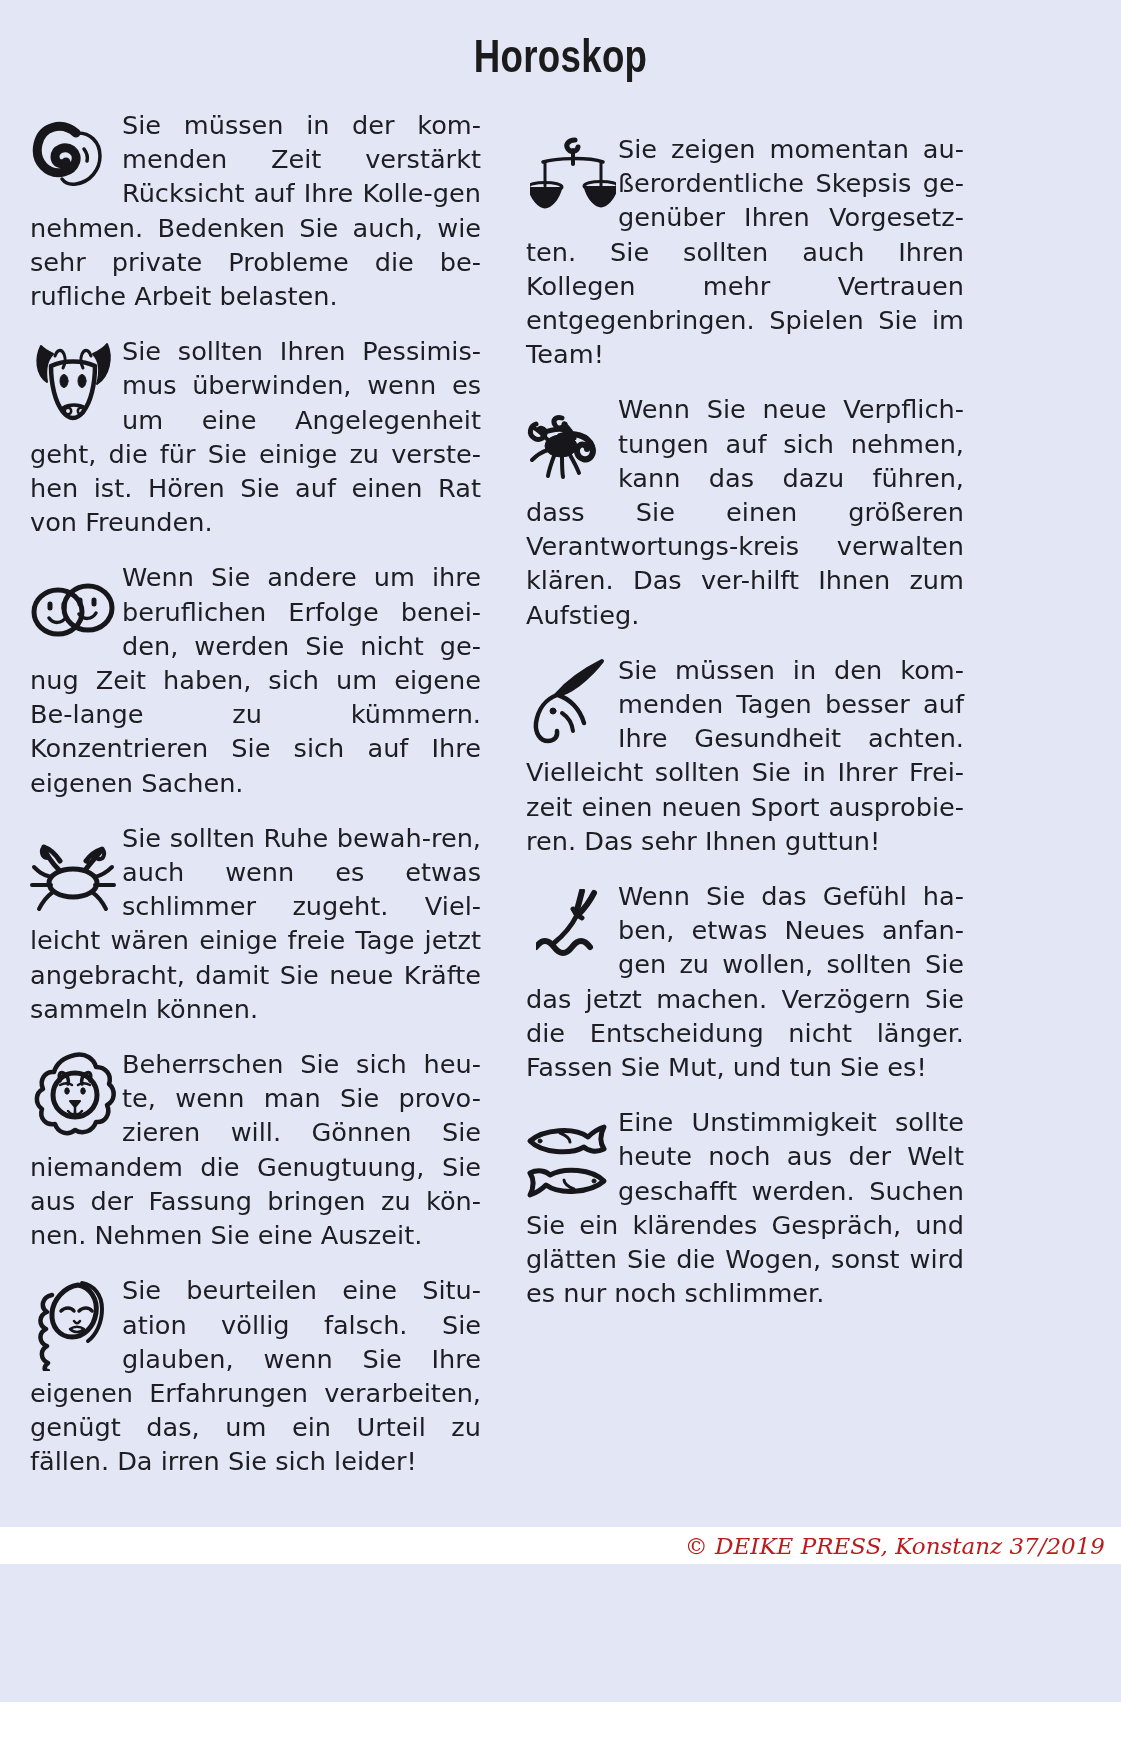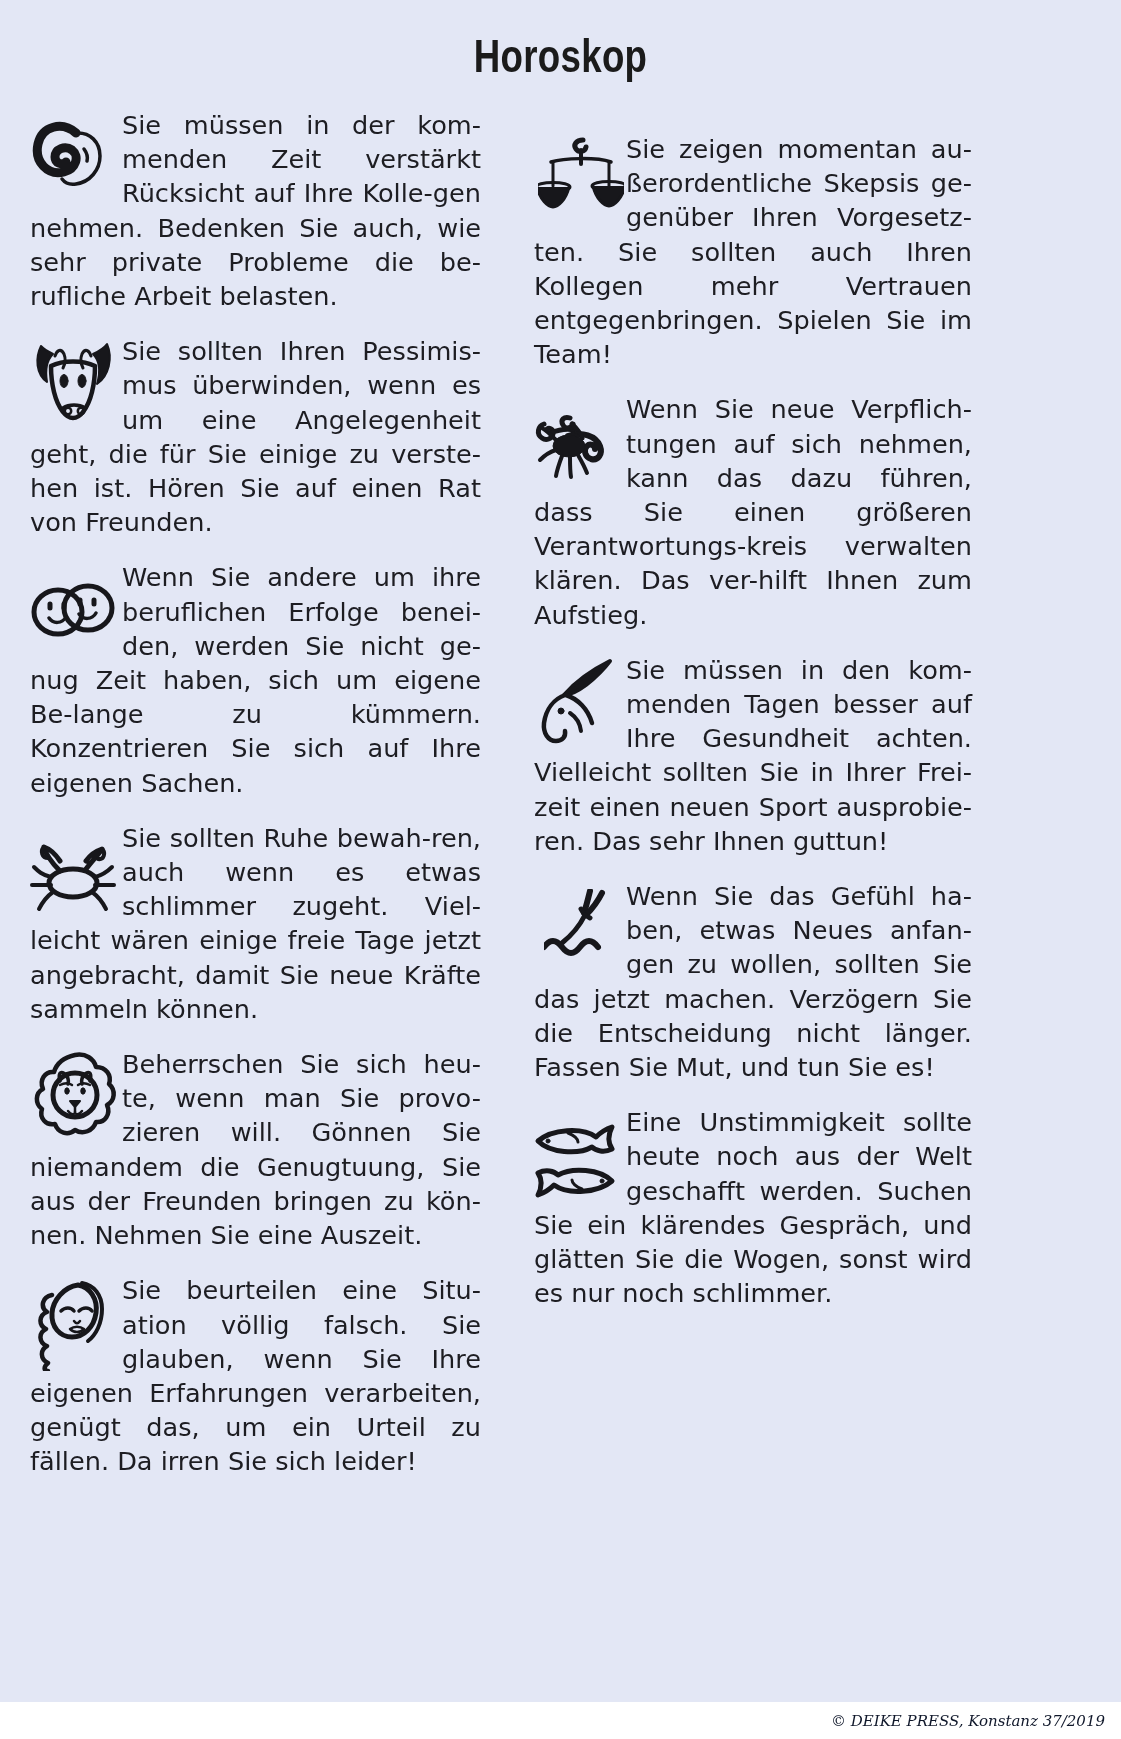--- a/index.html
+++ b/index.html
@@ -10,21 +10,21 @@
   body {
     width: 1121px;
     height: 1739px;
     font-family: "DejaVu Sans", sans-serif;
     overflow: hidden;
   }
 
   #page {
     position: relative;
     width: 1121px;
-    height: 1739px;
+    height: 1564px;
     background: #ffffff;
   }
 
   #panel {
     position: absolute;
     left: 0;
     top: 0;
     width: 1121px;
     height: 1702px;
     background: #e3e7f5;
@@ -42,21 +42,21 @@
     margin: 0;
     transform: scaleX(0.78);
   }
 
   #columns {
     position: absolute;
     top: 108px;
     left: 0;
     width: 1121px;
     display: flex;
-    gap: 8px;
+    gap: 0px;
   }
 
   .col {
     width: 493px;
     box-sizing: border-box;
   }
   .col.left  { padding-left: 30px;  padding-right: 12px; }
   .col.right { padding-left: 33px;  padding-right: 22px; margin-top: 24px; }
 
   .entry {
@@ -111,22 +111,22 @@
     background: #ffffff;
     display: flex;
     align-items: center;
     justify-content: flex-end;
     padding-right: 16px;
     box-sizing: border-box;
   }
   #footer span {
     font-family: "DejaVu Serif", serif;
     font-style: italic;
-    font-size: 15px;
-    color: #0f172a;
+    font-size: 23px;
+    color: #b91c1c;
   }
 </style>
 </head>
 <body>
 
 <div id="page">
 
   <div id="panel">
 
     <h1 id="title">Horoskop</h1>
@@ -219,21 +219,21 @@
                 <ellipse cx="35" cy="42" rx="2.2" ry="3.2" fill="#17171b"></ellipse>
                 <ellipse cx="51" cy="42" rx="2.2" ry="3.2" fill="#17171b"></ellipse>
                 <path d="M28 36 C32 34, 37 34, 40 36" stroke-width="2.5"></path>
                 <path d="M46 36 C49 34, 54 34, 58 36" stroke-width="2.5"></path>
                 <path d="M38 52 L48 52 L43 58 Z" fill="#17171b" stroke-width="2"></path>
                 <path d="M43 58 L43 63" stroke-width="2.5"></path>
                 <path d="M36 62 C39 66, 43 66, 43 63 C43 66, 47 66, 50 62" stroke-width="2.5"></path>
               </g>
             </svg>
           </span>
-          <p>Beherrschen Sie sich heu-te, wenn man Sie provo-zieren will. Gönnen Sie niemandem die Genugtuung, Sie aus der Freunden bringen zu kön-nen. Nehmen Sie eine Auszeit.</p>
+          <p>Beherrschen Sie sich heu-te, wenn man Sie provo-zieren will. Gönnen Sie niemandem die Genugtuung, Sie aus der Fassung bringen zu kön-nen. Nehmen Sie eine Auszeit.</p>
         </div>
 
         <div class="entry">
           <span class="sign-icon icon-virgo">
             <svg viewBox="0 0 86 96" xmlns="http://www.w3.org/2000/svg">
               <g fill="none" stroke="#17171b" stroke-linecap="round" stroke-linejoin="round">
                 <path d="M44 10 C56 12, 64 24, 62 38 C60 52, 50 62, 38 62 C26 62, 17 52, 18 38
                          C19 25, 30 12, 44 10 Z" stroke-width="5"></path>
                 <path d="M48 8 C60 10, 68 20, 68 34 C68 48, 62 60, 54 66" stroke-width="4"></path>
                 <path d="M18 20 C8 22, 6 32, 13 37 C5 40, 4 50, 12 54 C4 58, 5 68, 13 71

